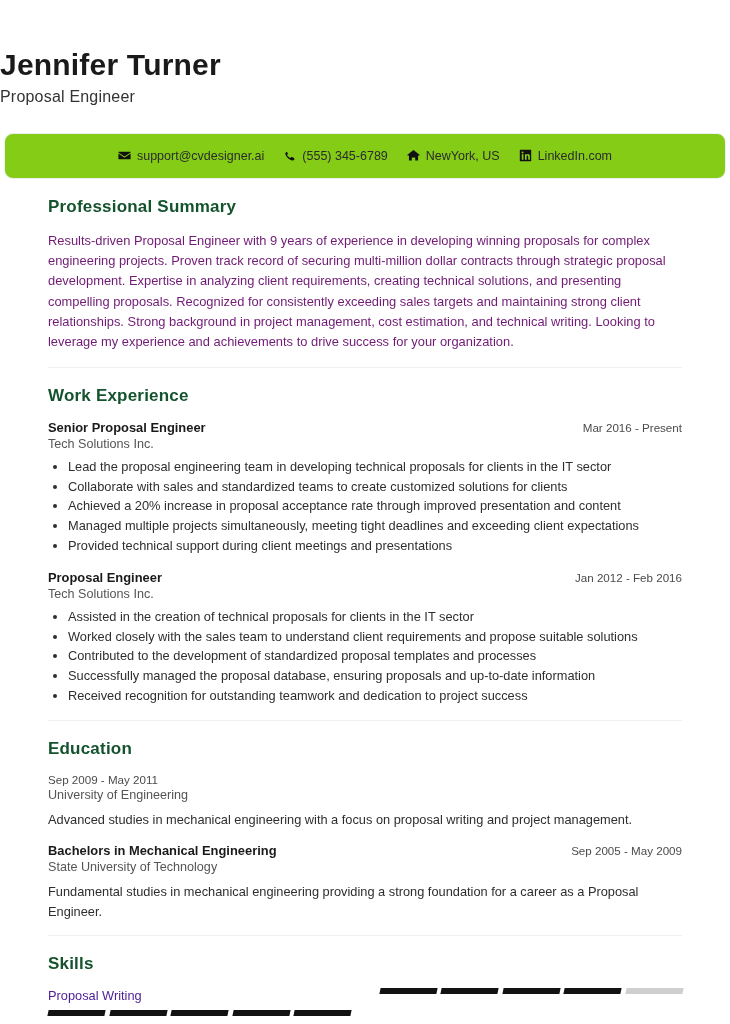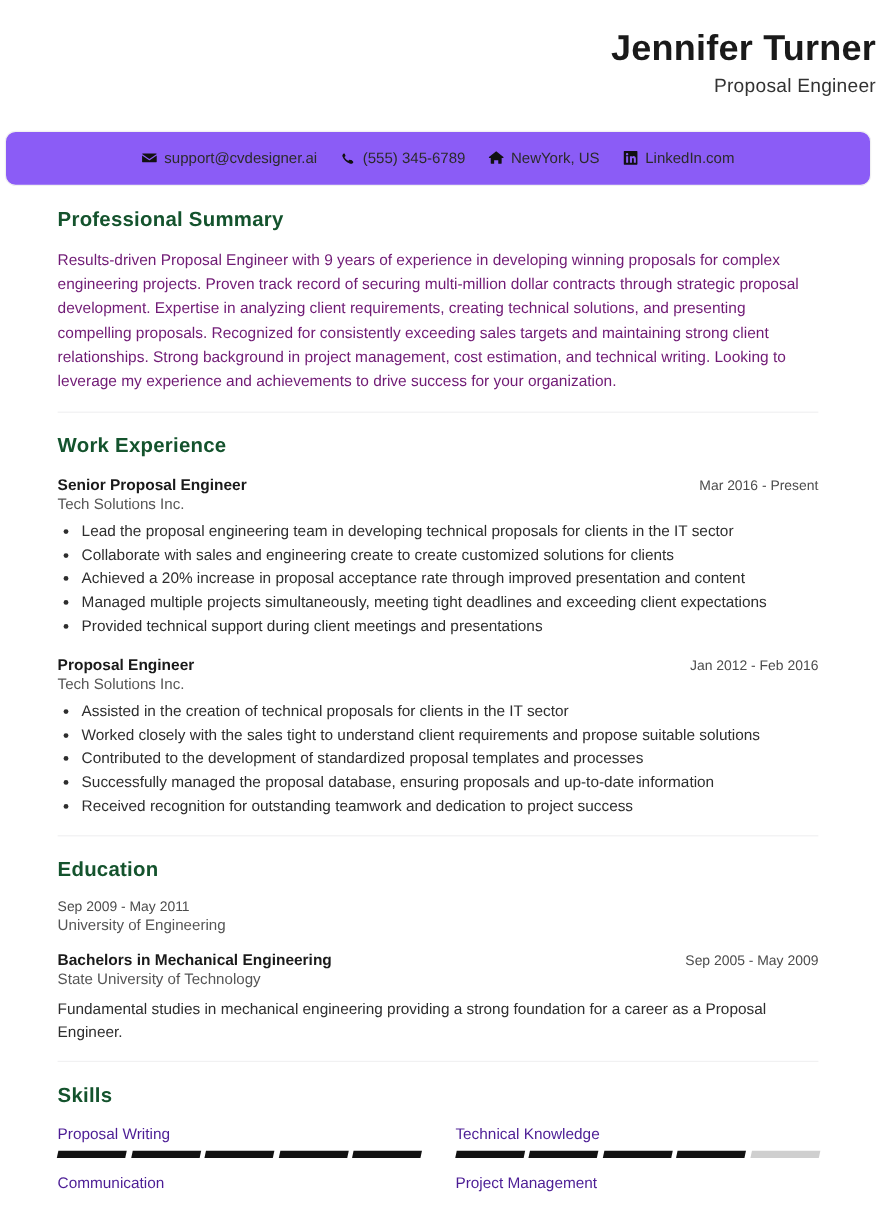--- a/index.html
+++ b/index.html
@@ -15,22 +15,22 @@
   .page {
     position: relative;
     width: 730px;
     height: 1024px;
     background: #ffffff;
     overflow: hidden;
   }
 
   
   .header {
-    padding: 24px 0 16px 0;
-    text-align: right;
+    padding: 48px 0 16px 0;
+    text-align: left;
   }
   .full-name {
     font-size: 30px;
     font-weight: 700;
     color: #1a1a1a;
     letter-spacing: 0.2px;
     line-height: 1.15;
   }
   .job-title-head {
     margin-top: 5px;
@@ -39,21 +39,21 @@
     color: #333333;
     letter-spacing: 0.2px;
   }
 
   
   .contact-bar {
     margin: 11px 4px 0 4px;
     height: 46px;
     border: 1px solid #f0f0f1;
     border-radius: 9px;
-    background: #8b5cf6;
+    background: #84cc16;
     display: flex;
     align-items: center;
     justify-content: center;
     gap: 19px;
   }
   .contact-item {
     display: flex;
     align-items: center;
     gap: 6px;
     font-size: 12.5px;
@@ -95,21 +95,21 @@
     color: #701a75;
     text-align: left;
   }
 
   
   .entry { margin-bottom: 14px; }
   .entry:last-child { margin-bottom: 4px; }
 
   .entry-head {
     display: flex;
-    align-items: flex-end;
+    align-items: center;
     justify-content: space-between;
     gap: 14px;
   }
   .entry-role {
     font-size: 12.9px;
     font-weight: 700;
     color: #1a1a1a;
   }
   .entry-date {
     font-size: 11.6px;
@@ -229,51 +229,52 @@
       <div class="section-title">Work Experience</div>
 
       <div class="entry">
         <div class="entry-head">
           <span class="entry-role">Senior Proposal Engineer</span>
           <span class="entry-date">Mar 2016 - Present</span>
         </div>
         <div class="entry-org">Tech Solutions Inc.</div>
         <ul class="entry-bullets">
           <li>Lead the proposal engineering team in developing technical proposals for clients in the IT sector</li>
-          <li>Collaborate with sales and engineering create to create customized solutions for clients</li>
+          <li>Collaborate with sales and standardized teams to create customized solutions for clients</li>
           <li>Achieved a 20% increase in proposal acceptance rate through improved presentation and content</li>
           <li>Managed multiple projects simultaneously, meeting tight deadlines and exceeding client expectations</li>
           <li>Provided technical support during client meetings and presentations</li>
         </ul>
       </div>
 
       <div class="entry">
         <div class="entry-head">
           <span class="entry-role">Proposal Engineer</span>
           <span class="entry-date">Jan 2012 - Feb 2016</span>
         </div>
         <div class="entry-org">Tech Solutions Inc.</div>
         <ul class="entry-bullets">
           <li>Assisted in the creation of technical proposals for clients in the IT sector</li>
-          <li>Worked closely with the sales tight to understand client requirements and propose suitable solutions</li>
+          <li>Worked closely with the sales team to understand client requirements and propose suitable solutions</li>
           <li>Contributed to the development of standardized proposal templates and processes</li>
           <li>Successfully managed the proposal database, ensuring proposals and up-to-date information</li>
           <li>Received recognition for outstanding teamwork and dedication to project success</li>
         </ul>
       </div>
     </div>
 
     <div class="section">
       <div class="section-title">Education</div>
 
       <div class="entry">
         <div class="entry-head">
           <span class="entry-date">Sep 2009 - May 2011</span>
         </div>
         <div class="entry-org">University of Engineering</div>
+        <div class="entry-desc">Advanced studies in mechanical engineering with a focus on proposal writing and project management.</div>
       </div>
 
       <div class="entry">
         <div class="entry-head">
           <span class="entry-role">Bachelors in Mechanical Engineering</span>
           <span class="entry-date">Sep 2005 - May 2009</span>
         </div>
         <div class="entry-org">State University of Technology</div>
         <div class="entry-desc">Fundamental studies in mechanical engineering providing a strong foundation for a career as a Proposal Engineer.</div>
       </div>
@@ -288,21 +289,20 @@
           <div class="skill-bar">
               <span class="seg on" style="background: rgb(18, 18, 18);"></span>
               <span class="seg on" style="background: rgb(18, 18, 18);"></span>
               <span class="seg on" style="background: rgb(18, 18, 18);"></span>
               <span class="seg on" style="background: rgb(18, 18, 18);"></span>
               <span class="seg on" style="background: rgb(18, 18, 18);"></span>
             </div>
         </div>
 
         <div class="skill">
-          <div class="skill-name">Technical Knowledge</div>
           <div class="skill-bar">
               <span class="seg on" style="background: rgb(18, 18, 18);"></span>
               <span class="seg on" style="background: rgb(18, 18, 18);"></span>
               <span class="seg on" style="background: rgb(18, 18, 18);"></span>
               <span class="seg on" style="background: rgb(18, 18, 18);"></span>
               <span class="seg" style="background: rgb(207, 207, 207);"></span>
             </div>
         </div>
 
         <div class="skill">

